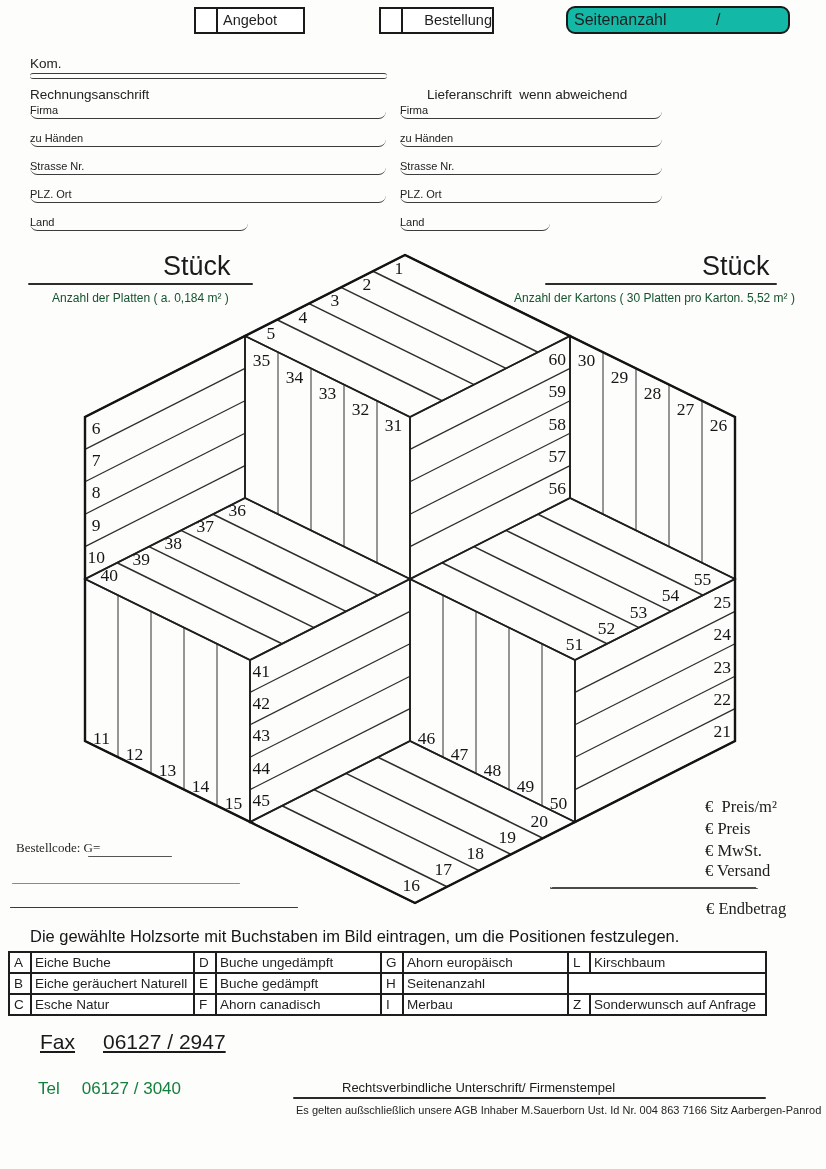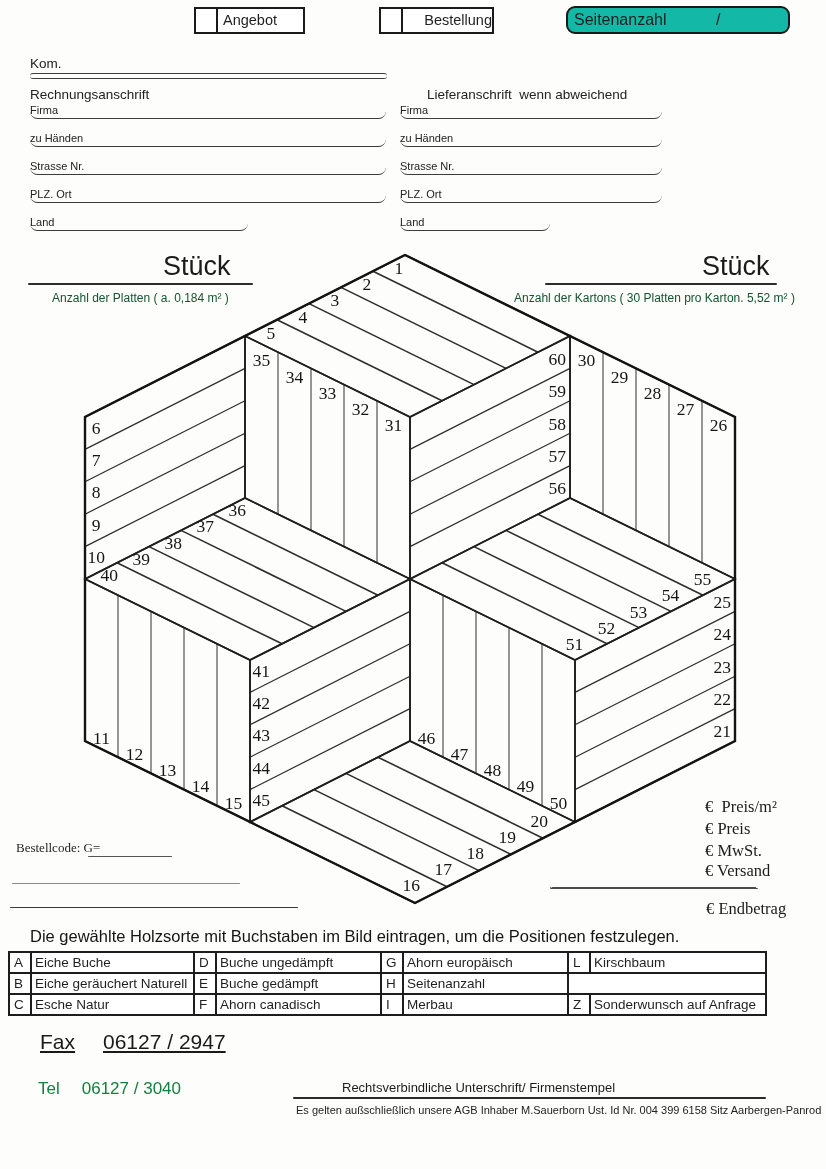--- a/index.html
+++ b/index.html
@@ -316,13 +316,13 @@
   </table>
 
 <div class="abs fax" style="left:40px;top:1030px;text-decoration:underline;">
   <span>Fax</span><span style="margin-left:28px;">06127 / 2947</span>
 </div>
 <div class="abs tel" style="left:38px;top:1079px;">
   <span>Tel</span><span style="margin-left:22px;">06127 / 3040</span>
 </div>
 <div class="abs sig-label" style="left:296px;top:1080px;margin-left:46px;">Rechtsverbindliche Unterschrift/ Firmenstempel</div>
 <div class="abs" style="left:293px;top:1097px;width:473px;border-top:2px solid #2a2a2a;"></div>
-<div class="abs terms" style="left:296px;top:1104px;">Es gelten außschließlich unsere AGB  Inhaber M.Sauerborn Ust. Id Nr. 004 399 6158 Sitz Aarbergen-Panrod</div>
+<div class="abs terms" style="left:296px;top:1104px;">Es gelten außschließlich unsere AGB  Inhaber M.Sauerborn Ust. Id Nr. 004 863 7166 Sitz Aarbergen-Panrod</div>
 
 </body></html>

